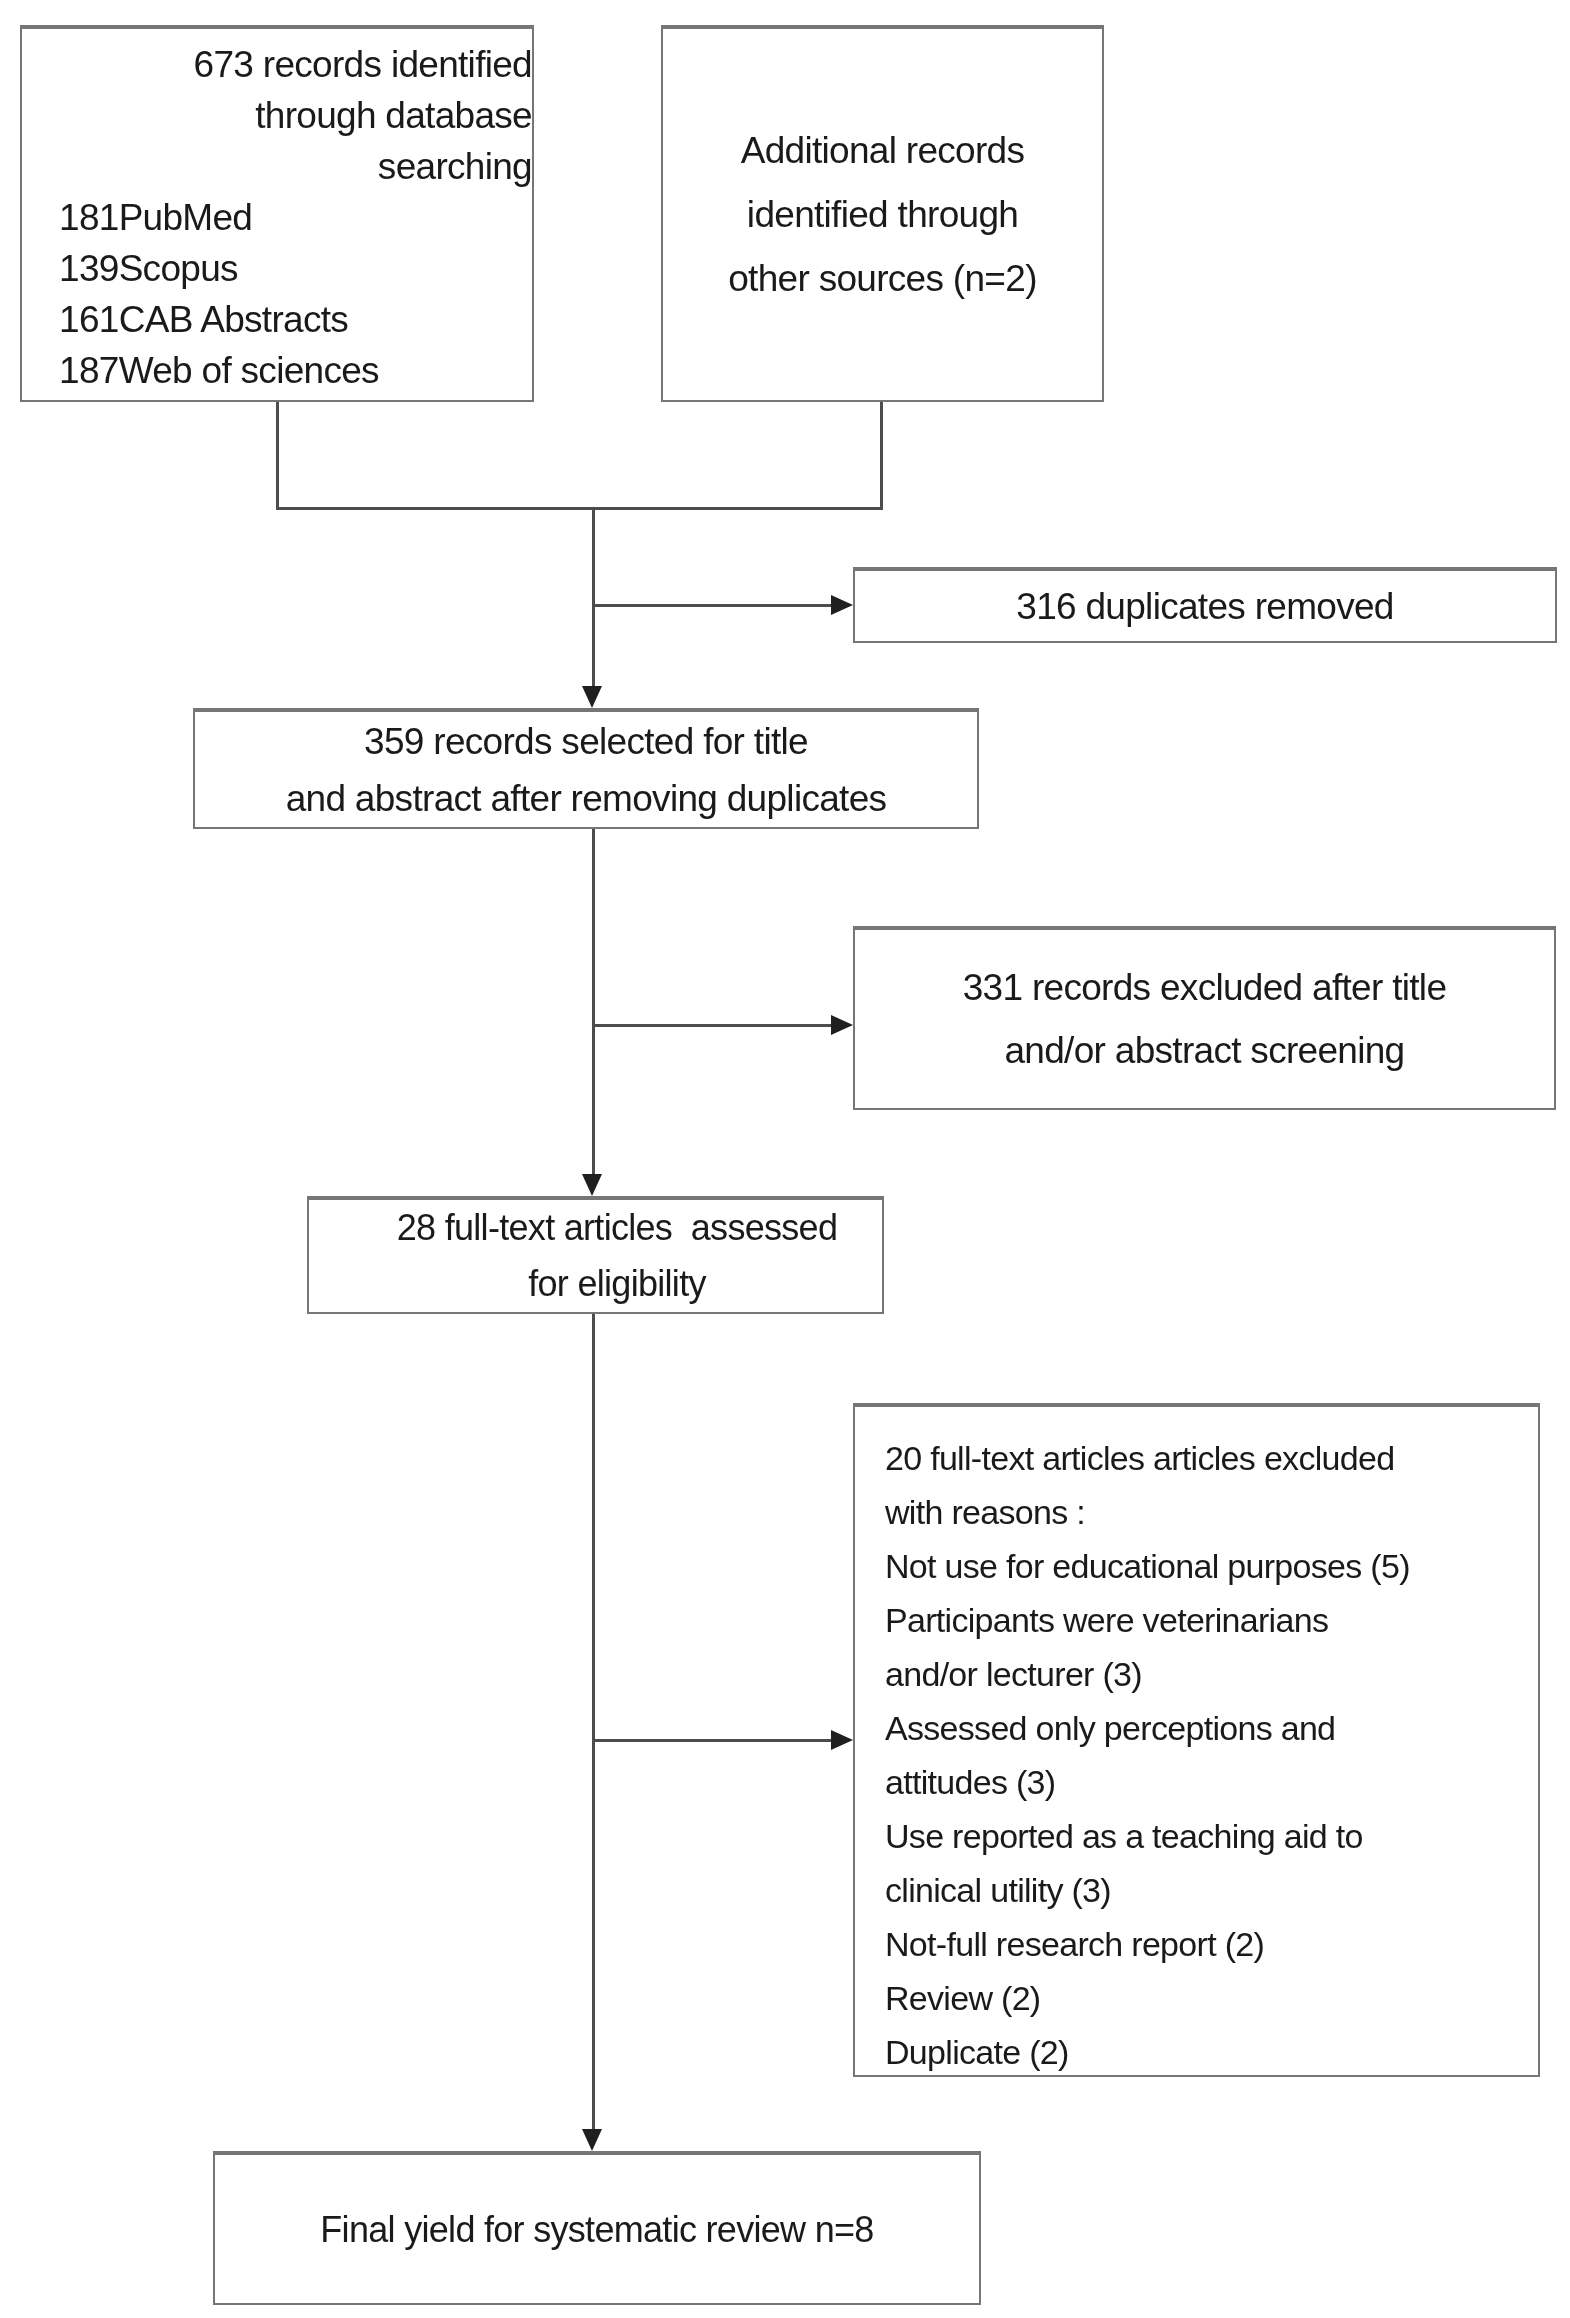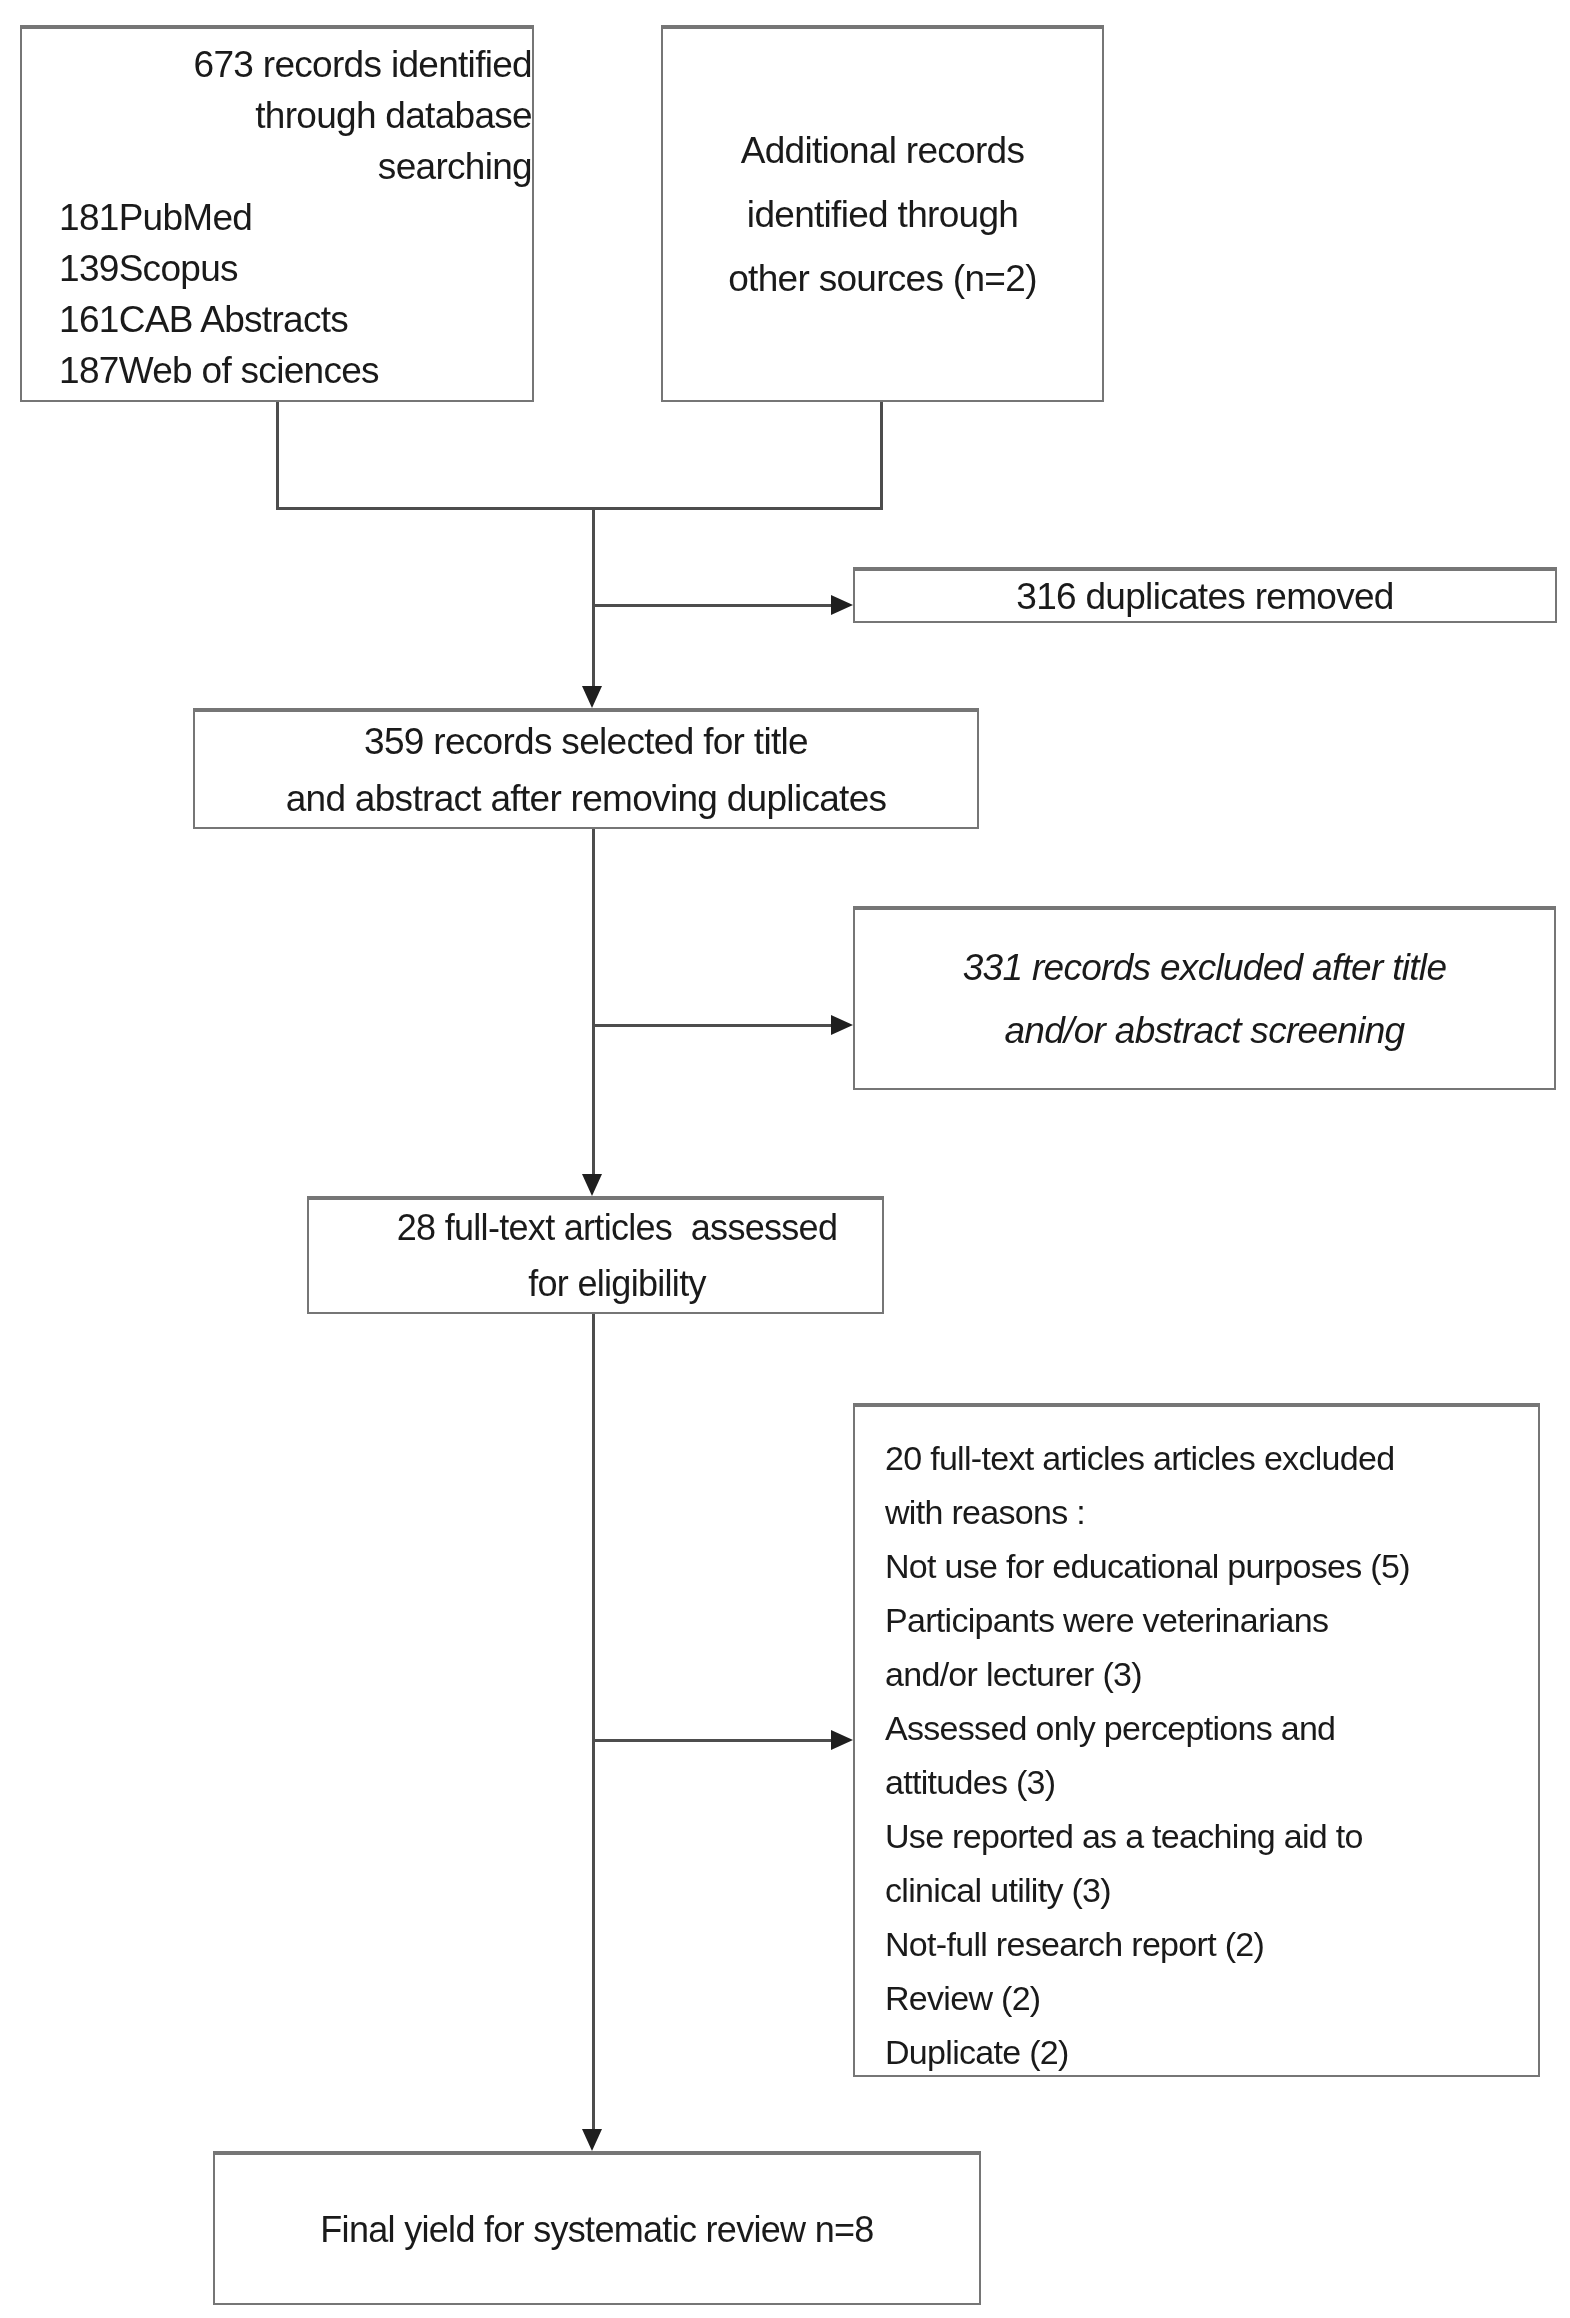--- a/index.html
+++ b/index.html
@@ -40,27 +40,27 @@
     display: flex;
     justify-content: flex-start;
     padding: 0 31px 0 37px;
     line-height: 51px;
   }
 
   
   #box-additional { left: 661px; top: 25px; width: 443px; height: 377px; font-size: 37px; line-height: 54px; gap: 10px; }
 
   
-  #box-dup316 { left: 853px; top: 567px; width: 704px; height: 56px; font-size: 37px; line-height: 69px; }
+  #box-dup316 { left: 853px; top: 567px; width: 704px; height: 76px; font-size: 37px; line-height: 69px; }
 
   
   #box-sel359 { left: 193px; top: 708px; width: 786px; height: 121px; font-size: 37px; line-height: 57px; }
 
   
-  #box-exc331 { left: 853px; top: 906px; width: 703px; height: 184px; font-size: 37px; line-height: 63px; font-style: italic; }
+  #box-exc331 { left: 853px; top: 926px; width: 703px; height: 184px; font-size: 37px; line-height: 63px; }
 
   
   #box-ft28 { left: 307px; top: 1196px; width: 577px; height: 118px; font-size: 36px; line-height: 56px; padding-left: 43px; }
 
   
   #box-ftexcl {
     left: 853px; top: 1403px; width: 687px; height: 674px;
     font-size: 34px;
     padding: 23.5px 9.1px 0 30px;
   }

